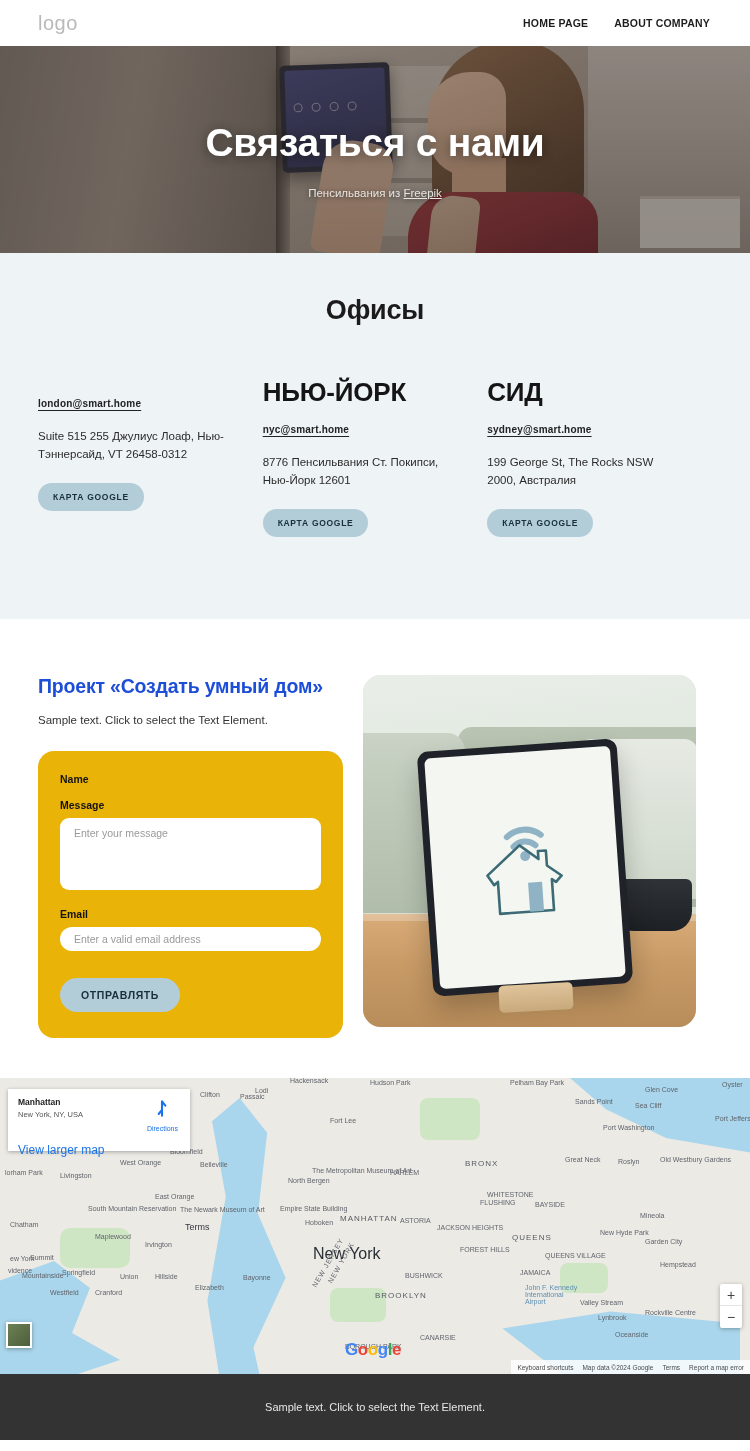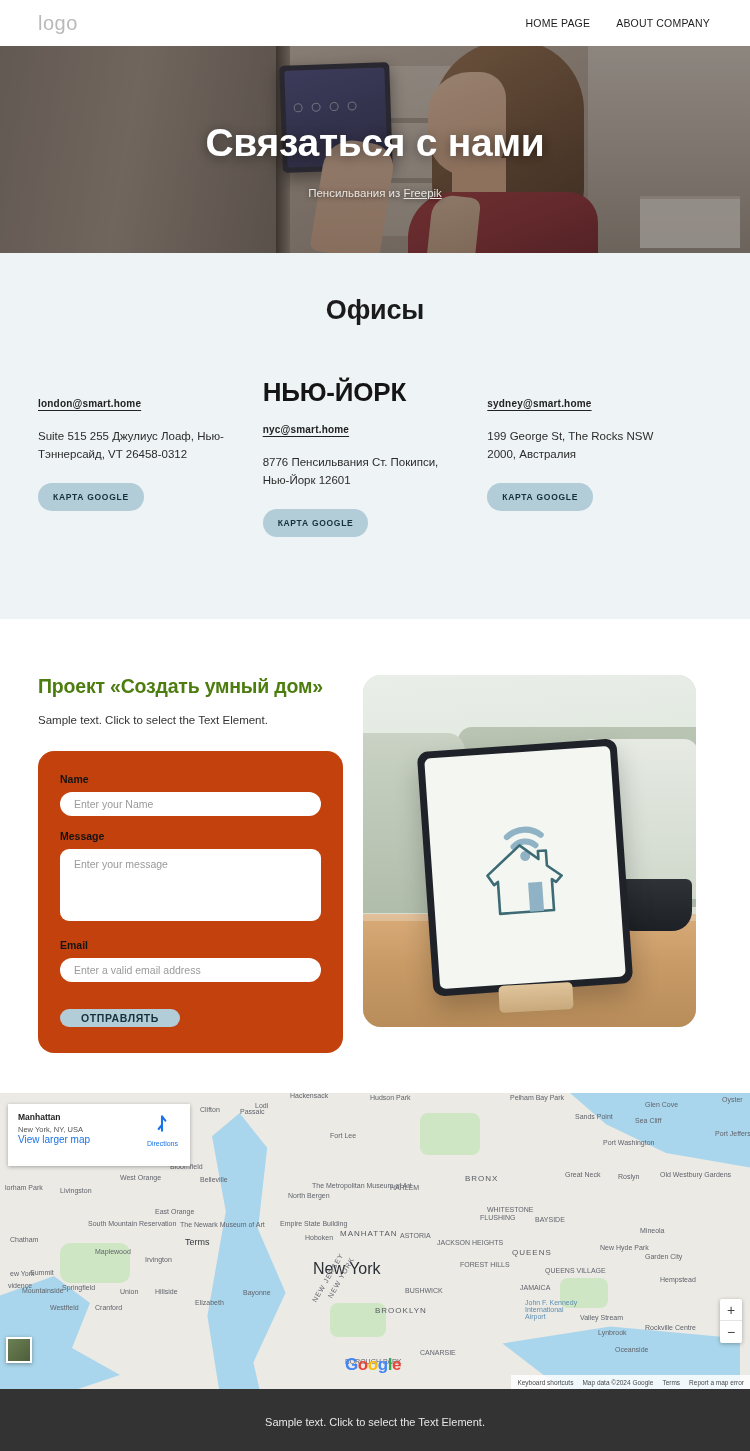--- a/index.html
+++ b/index.html
@@ -22,21 +22,21 @@
   }
   .logo {
     font-size: 20px;
     color: #b9b9b9;
     letter-spacing: 0.5px;
     font-weight: 400;
   }
   .nav { display: flex; gap: 26px; align-items: center; }
   .nav-item {
     font-size: 10.5px;
-    font-weight: normal;
+    font-weight: bold;
     letter-spacing: 0.2px;
     color: #1d1d1d;
     text-decoration: none;
     white-space: nowrap;
   }
 
   
   .hero {
     position: relative;
     height: 207px;
@@ -220,31 +220,31 @@
     background: #ffffff;
     padding: 56px 38px 40px 38px;
     display: flex;
     gap: 20px;
     align-items: flex-start;
   }
   .project-left { width: 305px; }
   .project-title {
     font-size: 19.5px;
     font-weight: bold;
-    color: #4d7c0f;
+    color: #1d4ed8;
     letter-spacing: -0.2px;
   }
   .project-sub {
     margin-top: 16px;
     font-size: 11.5px;
     color: #333333;
   }
   .form-card {
     margin-top: 25px;
-    background: #c2410c;
+    background: #eab308;
     border-radius: 16px;
     padding: 22px 22px 26px 22px;
   }
   .field-label {
     font-size: 10.5px;
     font-weight: bold;
     color: #141414;
     margin-bottom: 7px;
     display: block;
   }
@@ -275,21 +275,21 @@
     resize: none;
     outline: none;
   }
   .field-textarea::placeholder { color: #9a9a9a; }
   .btn-submit {
     margin-top: 13px;
     background: #b2ccd8;
     color: #17303b;
     border: none;
     border-radius: 17px;
-    padding: 3px 21px;
+    padding: 11px 21px;
     font-size: 10.5px;
     font-weight: bold;
     letter-spacing: 0.6px;
     cursor: pointer;
     font-family: "Liberation Sans", sans-serif;
   }
 
   .project-right {
     width: 333px;
     height: 352px;
@@ -410,21 +410,21 @@
 
   .map-card {
     position: absolute; left: 8px; top: 11px;
     width: 182px; height: 62px;
     background: #ffffff;
     box-shadow: 0 1px 4px rgba(0,0,0,.3);
     padding: 8px 10px;
   }
   .mc-title { font-size: 8.5px; font-weight: bold; color: #222; }
   .mc-sub { font-size: 7.5px; color: #555; margin-top: 3px; }
-  .mc-link { font-size: 10px; color: #1a73e8; margin-top: 0; display: block; text-decoration: none; }
+  .mc-link { font-size: 12px; color: #1a73e8; margin-top: 24px; display: block; text-decoration: none; }
   .mc-directions {
     position: absolute; right: 12px; top: 10px;
     text-align: center;
   }
   .mc-directions span { font-size: 7px; color: #1a73e8; display: block; margin-top: 2px; }
   .map-zoom {
     position: absolute; right: 8px; bottom: 46px;
     width: 22px; background: #ffffff;
     box-shadow: 0 1px 4px rgba(0,0,0,.3);
     border-radius: 2px;
@@ -519,37 +519,37 @@
     </div>
 
     <div class="office-col">
       <div class="office-city">НЬЮ-ЙОРК</div>
       <a class="office-email" href="#">nyc@smart.home</a>
       <div class="office-address">8776 Пенсильвания Ст. Покипси, Нью-Йорк 12601</div>
       <button class="btn-pill">КАРТА GOOGLE</button>
     </div>
 
     <div class="office-col">
+      <div class="office-city">СИД</div>
       <a class="office-email" href="#">sydney@smart.home</a>
       <div class="office-address">199 George St, The Rocks NSW 2000, Австралия</div>
       <button class="btn-pill">КАРТА GOOGLE</button>
     </div>
 
   </div>
 </section>
 
 <section class="project">
   <div class="project-left">
     <h2 class="project-title">Проект «Создать умный дом»</h2>
     <p class="project-sub">Sample text. Click to select the Text Element.</p>
 
     <form class="form-card">
       <div class="field-group">
         <label class="field-label">Name</label>
-        <input class="field-input" type="text" placeholder="Enter your Name" style="">
       </div>
       <div class="field-group">
         <label class="field-label">Message</label>
         <textarea class="field-textarea" placeholder="Enter your message" style=""></textarea>
       </div>
       <div class="field-group">
         <label class="field-label">Email</label>
         <input class="field-input" type="email" placeholder="Enter a valid email address" style="">
       </div>
       <button type="button" class="btn-submit">ОТПРАВЛЯТЬ</button>

